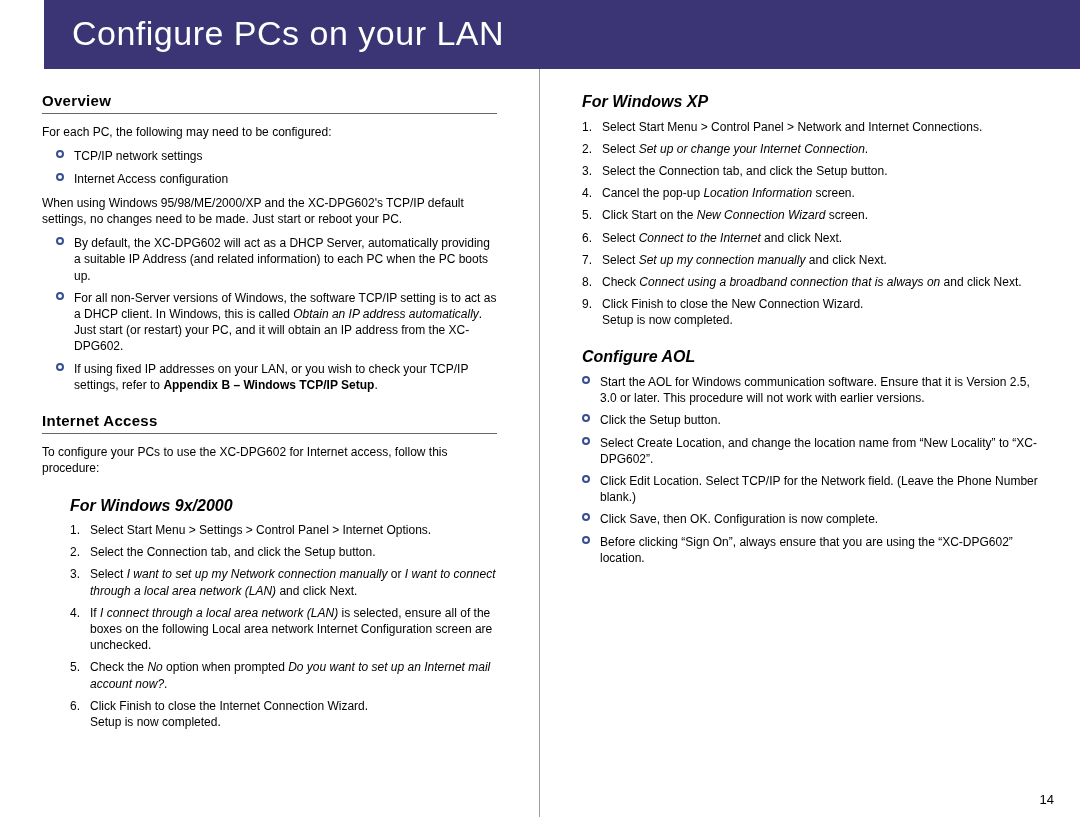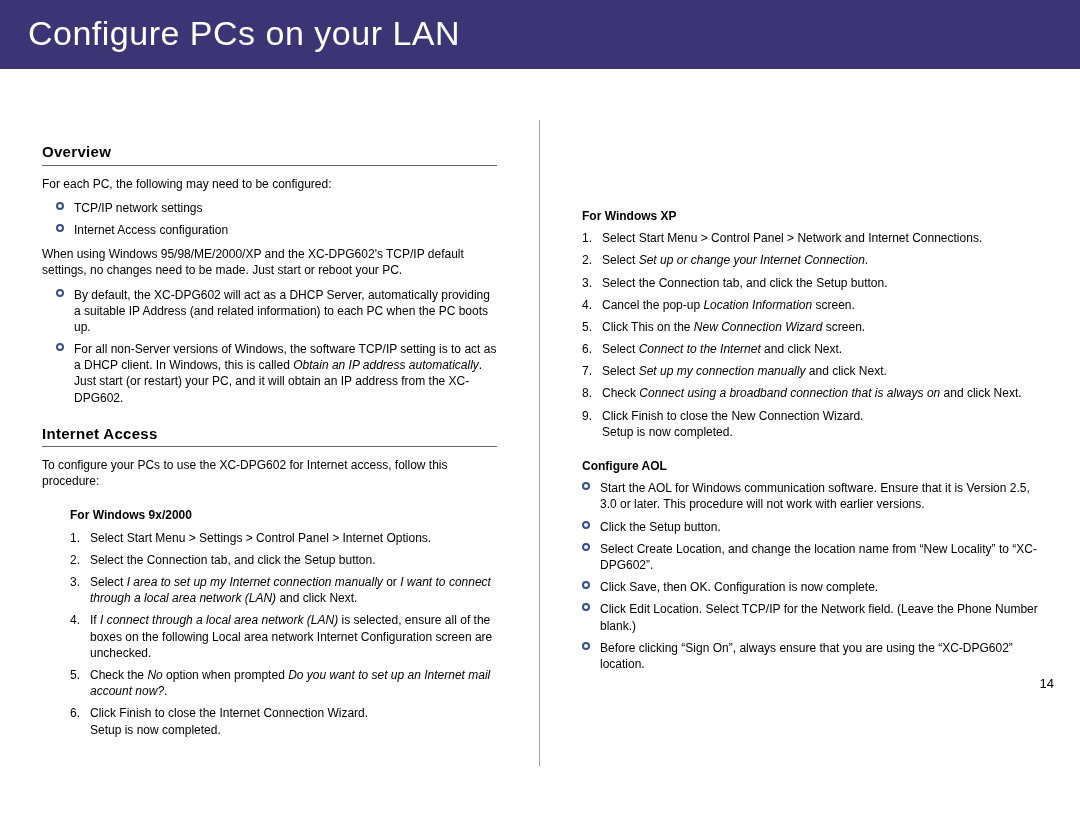--- a/index.html
+++ b/index.html
@@ -12,27 +12,27 @@
     color: #000;
   }
   .banner {
     background: #3b3575;
     color: #ffffff;
     padding: 14px 28px 16px 28px;
     font-size: 34px;
     font-weight: 400;
     letter-spacing: 0.5px;
     font-family: "Segoe UI Light", "Segoe UI", Optima, "Trebuchet MS", sans-serif;
+    margin-left: 44px;
   }
   .columns {
     display: flex;
     flex-direction: row;
     height: 748px;
     box-sizing: border-box;
-    align-items: center;
   }
   .col {
     width: 50%;
     box-sizing: border-box;
     padding: 20px 42px 20px 42px;
     font-size: 12px;
     line-height: 1.35;
     position: relative;
   }
   .col.left {
@@ -47,23 +47,24 @@
     padding-bottom: 2px;
     margin-top: 18px;
     margin-bottom: 10px;
     color: #000;
   }
   .section-head.first {
     margin-top: 2px;
   }
   .subhead {
     font-weight: bold;
-    font-size: 12px;
+    font-size: 16px;
     margin-top: 18px;
     margin-bottom: 6px;
+    font-style: italic;
   }
   .indent-sub {
     margin-left: 28px;
   }
   p {
     margin: 4px 0 8px 0;
   }
   ul.circle, ol.num {
     margin: 4px 0 8px 0;
     padding-left: 0;
@@ -133,31 +134,34 @@
       <li>TCP/IP network settings</li>
       <li>Internet Access configuration</li>
     </ul>
 
     <p>When using Windows 95/98/ME/2000/XP and the XC-DPG602's TCP/IP default settings, no changes need to be made. Just start or reboot your PC.</p>
     <ul class="circle">
       <li>By default, the XC-DPG602 will act as a DHCP Server, automatically providing a suitable IP Address (and related information) to each PC when the PC boots up.</li>
       <li>
         <span>For all non-Server versions of Windows, the software TCP/IP setting is to act as a DHCP client. In Windows, this is called </span><em>Obtain an IP address automatically</em><span>. Just start (or restart) your PC, and it will obtain an IP address from the XC-DPG602.</span>
       </li>
+      <li>
+        <span>If using fixed IP addresses on your LAN, or you wish to check your TCP/IP settings, refer to </span><span class="bold">Appendix B – Windows TCP/IP Setup</span><span>.</span>
+      </li>
     </ul>
 
     <div class="section-head">Internet Access</div>
     <p>To configure your PCs to use the XC-DPG602 for Internet access, follow this procedure:</p>
 
     <div class="subhead indent-sub">For Windows 9x/2000</div>
     <ol class="num">
       <li>Select Start Menu &gt; Settings &gt; Control Panel &gt; Internet Options.</li>
       <li>Select the Connection tab, and click the Setup button.</li>
       <li>
-        <span>Select </span><em>I area to set up my Internet connection manually</em><span> or </span><em>I want to connect through a local area network (LAN)</em><span> and click Next.</span>
+        <span>Select </span><em>I want to set up my Network connection manually</em><span> or </span><em>I want to connect through a local area network (LAN)</em><span> and click Next.</span>
       </li>
       <li>
         <span>If </span><em>I connect through a local area network (LAN)</em><span> is selected, ensure all of the boxes on the following Local area network Internet Configuration screen are unchecked.</span>
       </li>
       <li>
         <span>Check the </span><em>No</em><span> option when prompted </span><em>Do you want to set up an Internet mail account now?</em><span>.</span>
       </li>
       <li>
         <span>Click Finish to close the Internet Connection Wizard.</span><br>
         <span>Setup is now completed.</span>
@@ -172,21 +176,21 @@
     <ol class="num" style="margin-left:0;">
       <li>Select Start Menu &gt; Control Panel &gt; Network and Internet Connections.</li>
       <li>
         <span>Select </span><em>Set up or change your Internet Connection</em><span>.</span>
       </li>
       <li>Select the Connection tab, and click the Setup button.</li>
       <li>
         <span>Cancel the pop-up </span><em>Location Information</em><span> screen.</span>
       </li>
       <li>
-        <span>Click This on the </span><em>New Connection Wizard</em><span> screen.</span>
+        <span>Click Start on the </span><em>New Connection Wizard</em><span> screen.</span>
       </li>
       <li>
         <span>Select </span><em>Connect to the Internet</em><span> and click Next.</span>
       </li>
       <li>
         <span>Select </span><em>Set up my connection manually</em><span> and click Next.</span>
       </li>
       <li>
         <span>Check </span><em>Connect using a broadband connection that is always on</em><span> and click Next.</span>
       </li>
@@ -194,20 +198,20 @@
         <span>Click Finish to close the New Connection Wizard.</span><br>
         <span>Setup is now completed.</span>
       </li>
     </ol>
 
     <div class="subhead" style="margin-left:0;">Configure AOL</div>
     <ul class="circle" style="margin-left:0;">
       <li>Start the AOL for Windows communication software. Ensure that it is Version 2.5, 3.0 or later. This procedure will not work with earlier versions.</li>
       <li>Click the Setup button.</li>
       <li>Select Create Location, and change the location name from “New Locality” to “XC-DPG602”.</li>
+      <li>Click Edit Location. Select TCP/IP for the Network field. (Leave the Phone Number blank.)</li>
       <li>Click Save, then OK. Configuration is now complete.</li>
-      <li>Click Edit Location. Select TCP/IP for the Network field. (Leave the Phone Number blank.)</li>
       <li>Before clicking “Sign On”, always ensure that you are using the “XC-DPG602” location.</li>
     </ul>
 
     <div class="page-number">14</div>
   </div>
 </div>
 
 </body></html>

